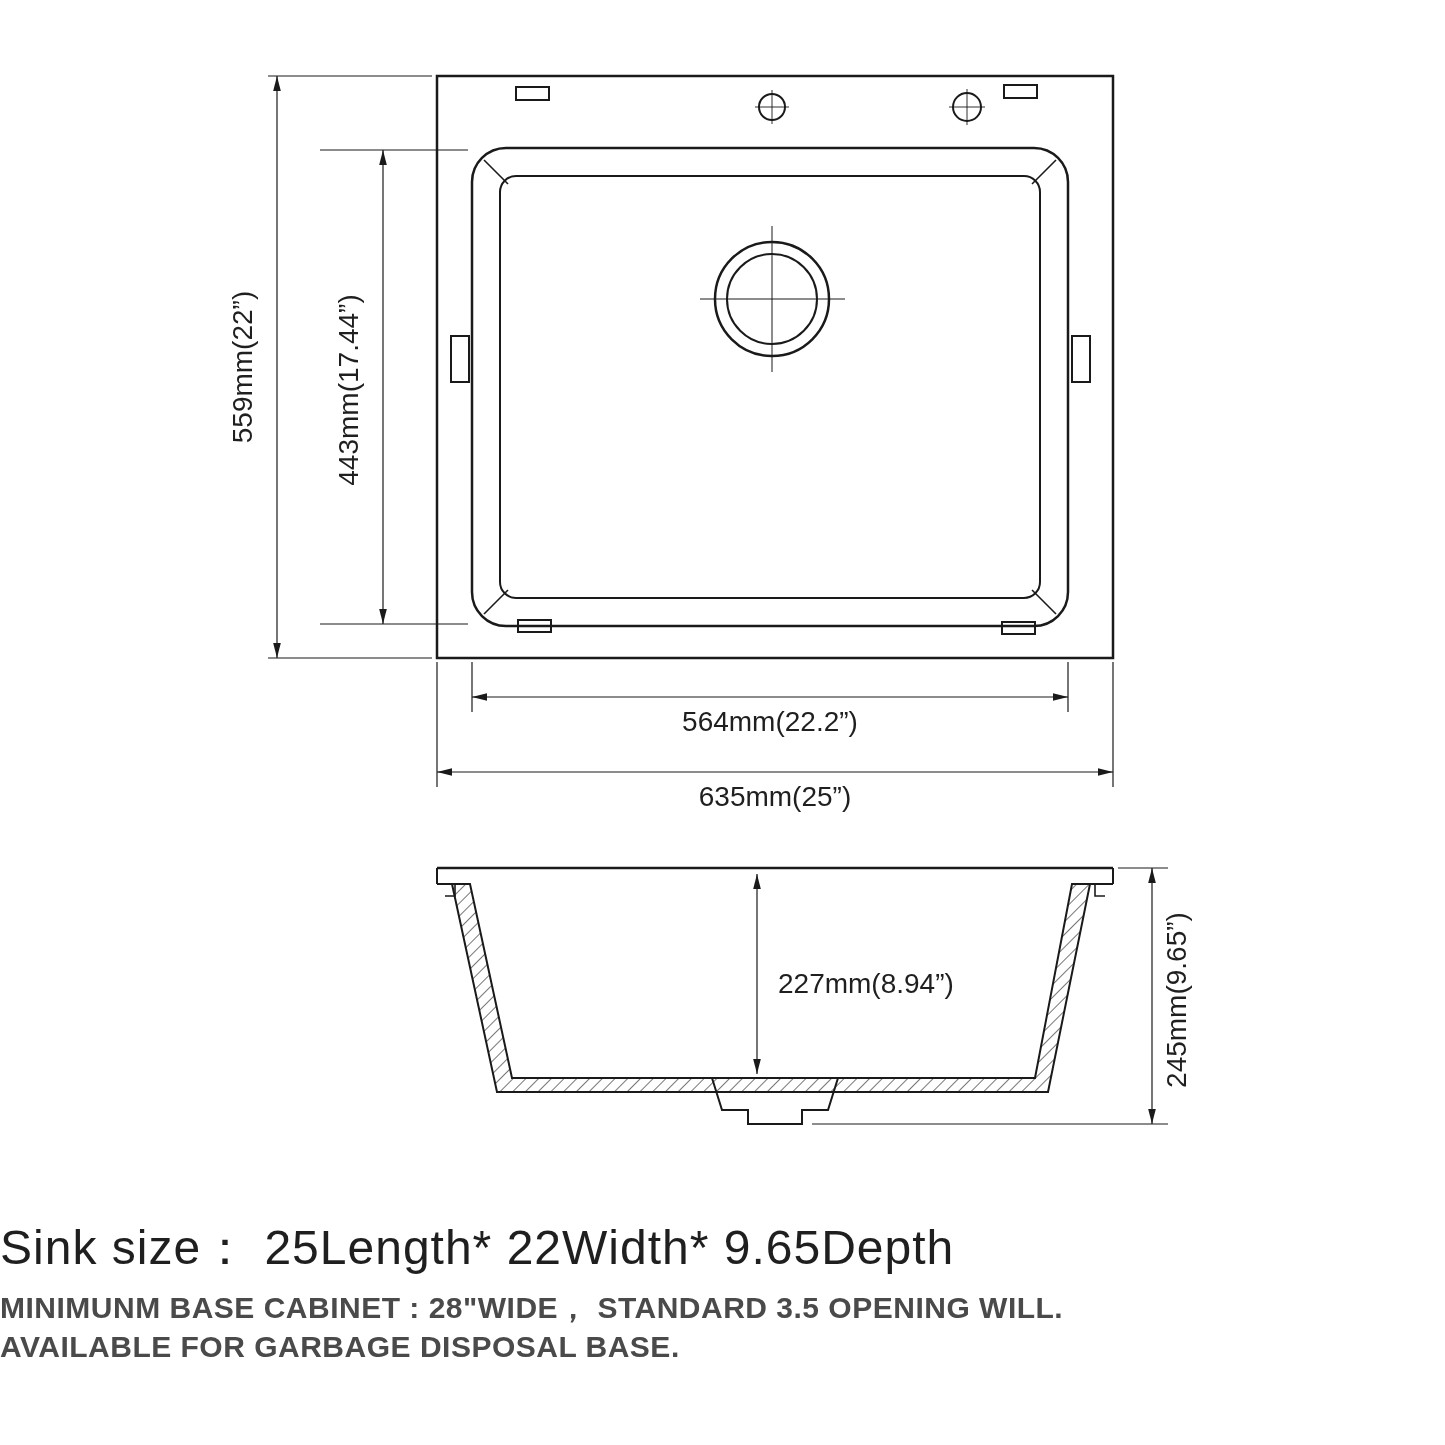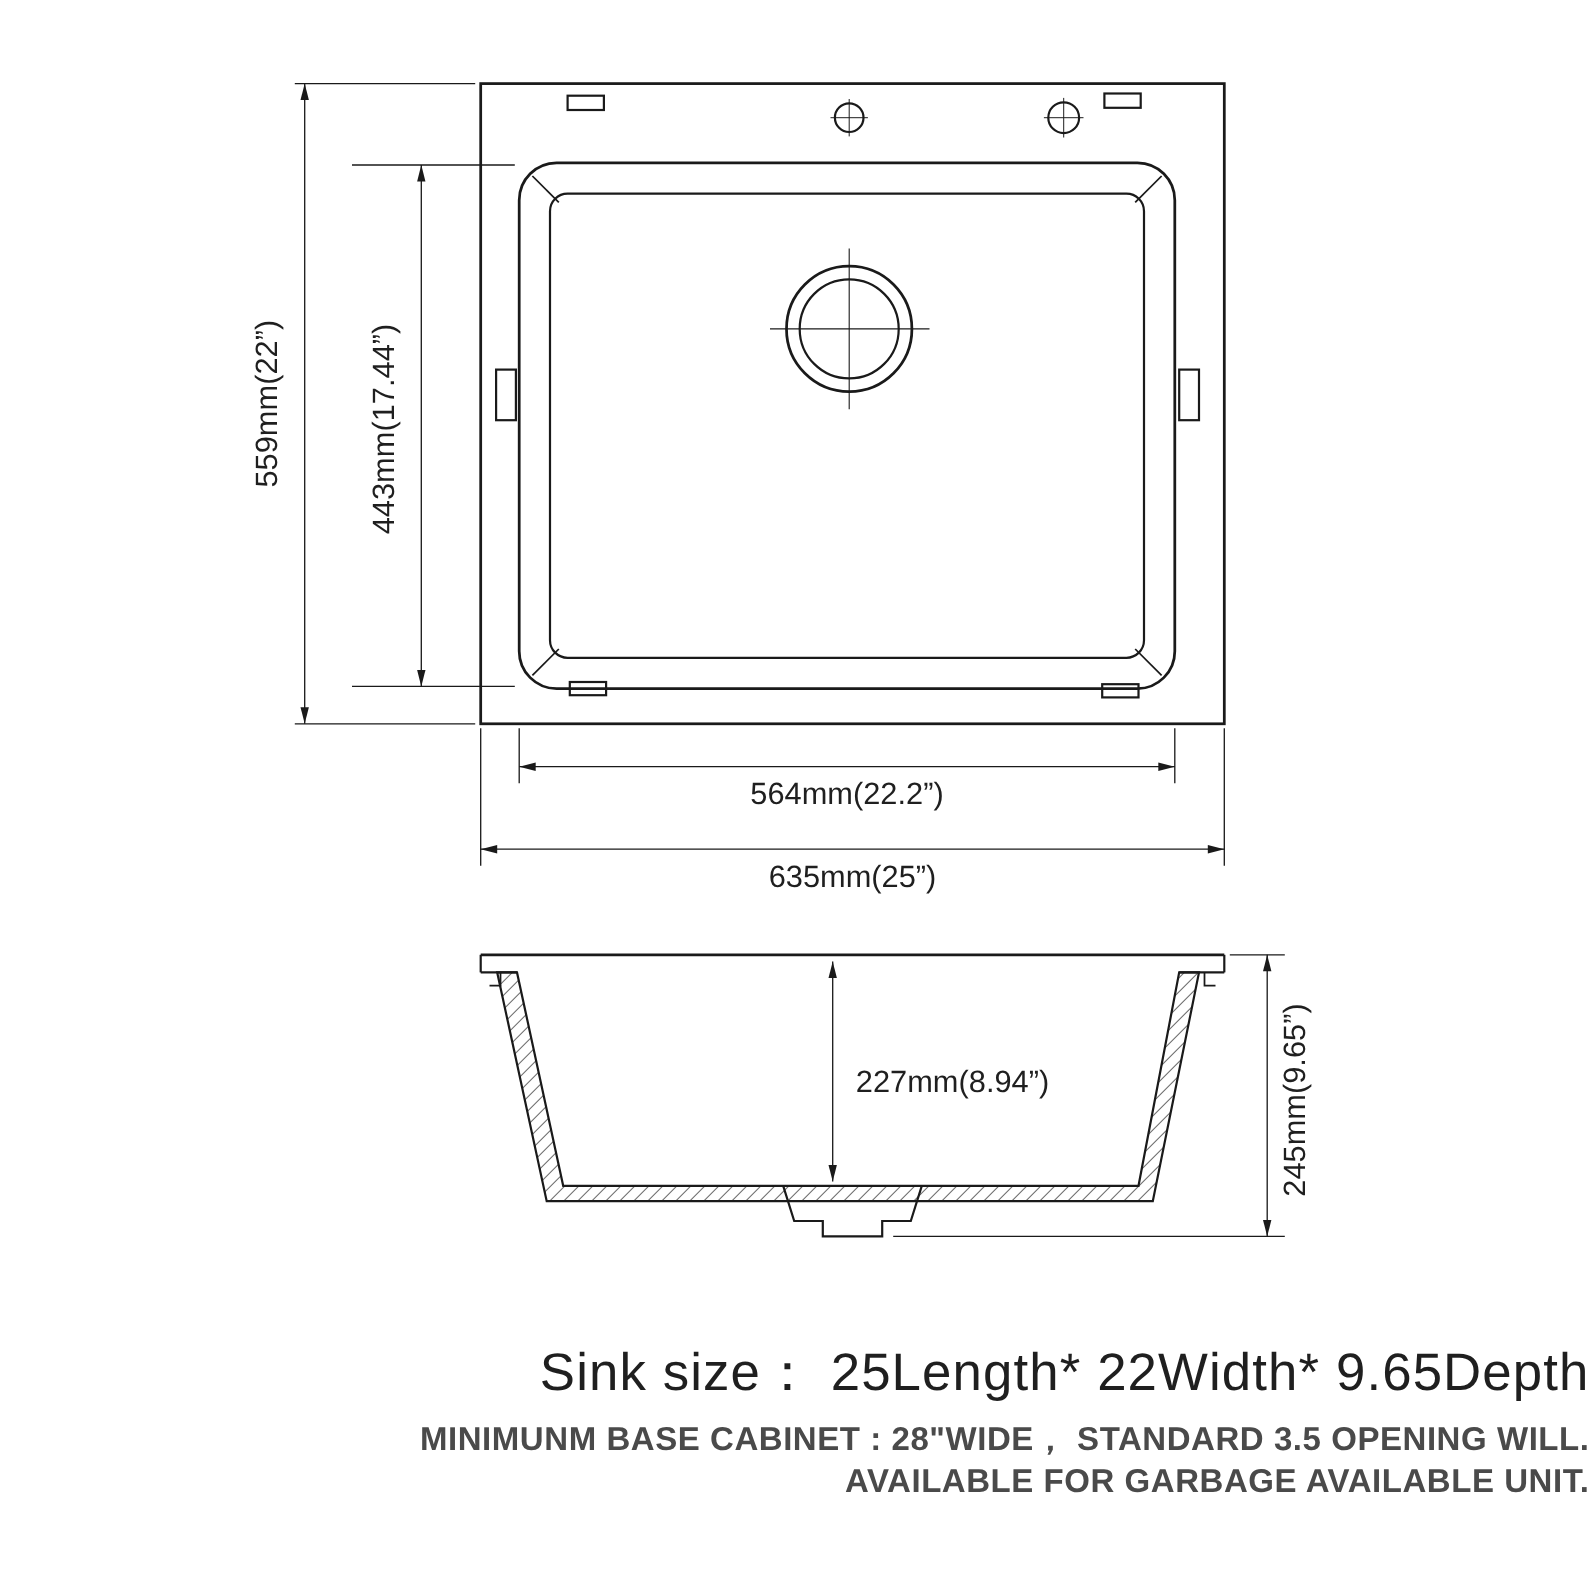--- a/index.html
+++ b/index.html
@@ -10,21 +10,21 @@
     font-family:"Liberation Sans", sans-serif;
     overflow:hidden;
   }
   svg{position:absolute;left:0;top:0;}
   svg text{
     font-family:"Liberation Sans", sans-serif;
     fill:#1f1f1f;
     font-size:28px;
   }
   .caption{
-    position:absolute;left:0;width:1445px;text-align:right;
+    position:absolute;left:0;width:1445px;text-align:left;
   }
   .caption-title{
     top:1216px;font-size:48px;color:#1f1f1f;letter-spacing:1px;
   }
   .caption-note{
     font-size:30px;font-weight:bold;color:#4a4a4a;letter-spacing:0.5px;
   }
   .note1{top:1288px;}
   .note2{top:1330px;}
 </style>
@@ -145,15 +145,15 @@
       <line x1="812" y1="1124" x2="1168" y2="1124" stroke-width="1.2"></line>
       <line x1="1152" y1="868" x2="1152" y2="1124" stroke-width="1.2" marker-start="url(#arr)" marker-end="url(#arr)"></line>
       <text x="1186" y="1000" text-anchor="middle" stroke="none" transform="rotate(-90 1186 1000)">245mm(9.65”)</text>
     </g>
   </svg>
 
   <div class="caption caption-title">Sink size： 25Length* 22Width* 9.65Depth</div>
 
   <div class="caption caption-note note1">MINIMUNM BASE CABINET : 28"WIDE， STANDARD 3.5 OPENING WILL.</div>
 
-  <div class="caption caption-note note2">AVAILABLE FOR GARBAGE AVAILABLE UNIT.</div>
+  <div class="caption caption-note note2">AVAILABLE FOR GARBAGE DISPOSAL BASE.</div>
 
 </div>
 
 </body></html>

